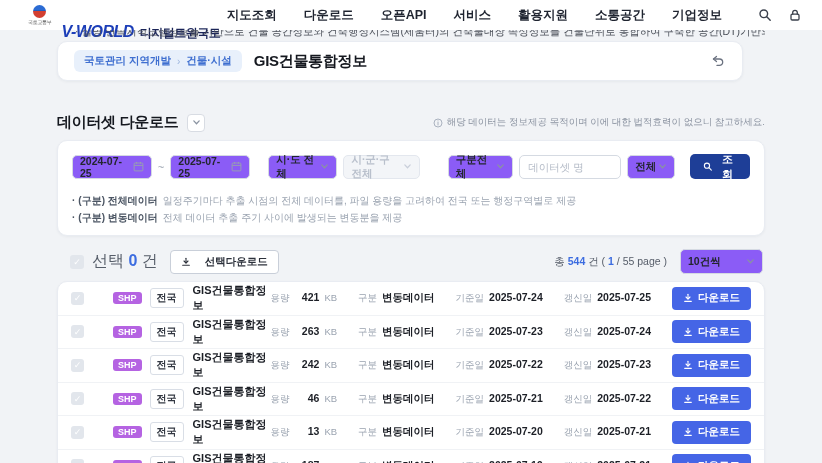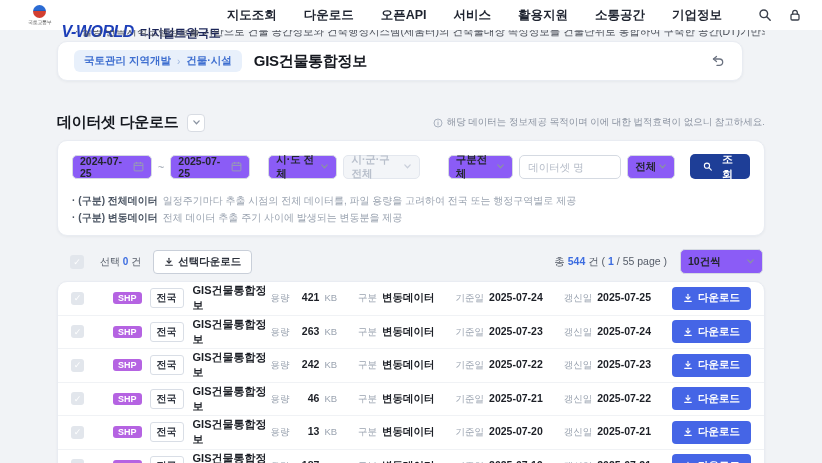--- a/index.html
+++ b/index.html
@@ -64,24 +64,24 @@
   .filter-notes { margin-top:13px; }
   .note-line { font-size:10px; line-height:17px; white-space:nowrap; }
   .note-line .bullet { color:#4b5563; font-weight:700; margin-right:3px; }
   .note-line .nlabel { color:#4b5563; font-weight:700; margin-right:5px; }
   .note-line .ntext { color:#9aa3b0; }
 
   
   .list-toolbar { display:flex; align-items:center; margin-top:13px; padding:0 2px 0 13px; }
   .cbx { width:14px; height:14px; border-radius:3px; background:#e2e6ec; color:#fff; font-size:9px; display:flex;
     align-items:center; justify-content:center; cursor:pointer; flex:none; }
-  .sel-count { font-size:10px; color:#565d69; margin-left:16px; }
+  .sel-count { font-size:16px; color:#565d69; margin-left:8px; }
   .blue-num { color:#3c6ce0; font-weight:800; }
   .bulk-btn { margin-left:12px; background:#fff; border:1px solid #c9cfd9; border-radius:4px; padding:4px 10px;
-    font-size:10.5px; font-weight:700; color:#2c313b; display:flex; align-items:center; gap:4px; cursor:pointer; font-family:inherit; }
+    font-size:10.5px; font-weight:700; color:#2c313b; display:flex; align-items:center; gap:14px; cursor:pointer; font-family:inherit; }
   .total-info { margin-left:auto; font-size:10.5px; color:#565d69; }
   .pagesize { width:83px; height:25px; margin-left:13px; }
 
   
   .list-card { margin-top:7px; background:#fff; border:1px solid #e9ecf2; border-radius:10px 10px 0 0;
     box-shadow:0 1px 3px rgba(20,30,60,.05); overflow:hidden; }
   .row { height:33.5px; display:flex; align-items:center; padding:0 13px; border-bottom:1px solid #f0f2f5; }
   .row .cbx { width:13px; height:13px; }
   .badge-fmt { margin-left:29px; background:#b563e2; color:#fff; font-size:9px; font-weight:800; border-radius:3px; padding:1px 5px; }
   .badge-region { margin-left:8px; border:1px solid #d9dee6; color:#333842; background:#fff; font-size:10px; font-weight:700;

